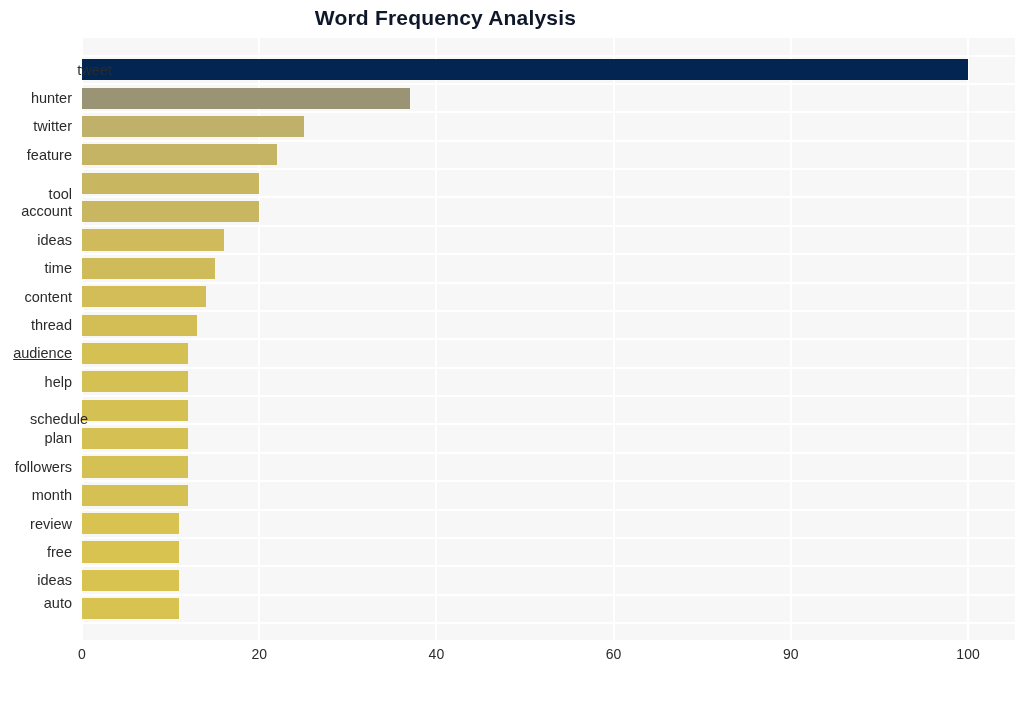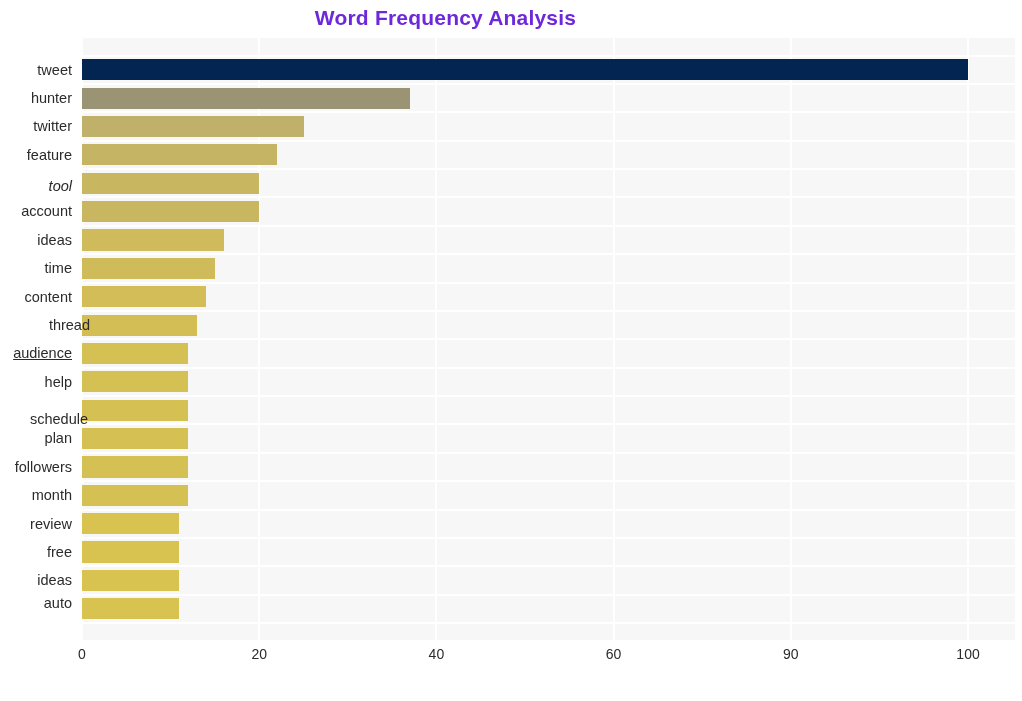--- a/index.html
+++ b/index.html
@@ -21,21 +21,21 @@
     background: #ffffff;
   }
   #chart-title {
     position: absolute;
     left: 0;
     top: 6px;
     width: 891px;
     text-align: center;
     font-size: 21px;
     font-weight: bold;
-    color: #6d28d9;
+    color: #0f172a;
     letter-spacing: 0.2px;
   }
   
   #plot-area {
     position: absolute;
     left: 82px;
     top: 38px;
     width: 933px;
     height: 602px;
     background: #f7f7f7;
@@ -193,30 +193,30 @@
         <div class="bar-row" style="top: 528.239px; height: 28.3695px; width: 933px;">
           <div class="bar" title="ideas: 11" style="width: 97.4644px; height: 21.1352px; top: 3.63129px; background: rgb(216, 195, 80);"></div>
         </div>
         <div class="bar-row" style="top: 556.609px; height: 28.3695px; width: 933px;">
           <div class="bar" title="auto: 11" style="width: 97.4644px; height: 21.1352px; top: 3.63129px; background: rgb(216, 195, 80);"></div>
         </div>
       </div>
   </div>
 
   <div id="ylabels-layer">
-      <div class="ylabel-box" style="top: 55.5891px; height: 28.3695px; line-height: 28.3695px;">tweet</div>
+      <div class="ylabel-box" style="top: 55.5891px; height: 28.3695px; line-height: 28.3695px; margin-left: 40px;">tweet</div>
       <div class="ylabel-box" style="top: 83.9585px; height: 28.3695px; line-height: 28.3695px;">hunter</div>
       <div class="ylabel-box" style="top: 112.328px; height: 28.3695px; line-height: 28.3695px;">twitter</div>
       <div class="ylabel-box" style="top: 140.697px; height: 28.3695px; line-height: 28.3695px;">feature</div>
-      <div class="ylabel-box" style="top: 172px; height: 28.3695px; line-height: 28.3695px; font-style: italic;">tool</div>
+      <div class="ylabel-box" style="top: 180px; height: 28.3695px; line-height: 28.3695px;">tool</div>
       <div class="ylabel-box" style="top: 197.436px; height: 28.3695px; line-height: 28.3695px;">account</div>
       <div class="ylabel-box" style="top: 225.806px; height: 28.3695px; line-height: 28.3695px;">ideas</div>
       <div class="ylabel-box" style="top: 254.175px; height: 28.3695px; line-height: 28.3695px;">time</div>
       <div class="ylabel-box" style="top: 282.545px; height: 28.3695px; line-height: 28.3695px;">content</div>
-      <div class="ylabel-box" style="top: 310.914px; height: 28.3695px; line-height: 28.3695px; padding-left: 18px;">thread</div>
+      <div class="ylabel-box" style="top: 310.914px; height: 28.3695px; line-height: 28.3695px;">thread</div>
       <div class="ylabel-box" style="top: 339.284px; height: 28.3695px; line-height: 28.3695px; text-decoration: underline;">audience</div>
       <div class="ylabel-box" style="top: 367.653px; height: 28.3695px; line-height: 28.3695px;">help</div>
       <div class="ylabel-box" style="top: 405px; height: 28.3695px; line-height: 28.3695px; padding-left: 16px;">schedule</div>
       <div class="ylabel-box" style="top: 424.392px; height: 28.3695px; line-height: 28.3695px;">plan</div>
       <div class="ylabel-box" style="top: 452.762px; height: 28.3695px; line-height: 28.3695px;">followers</div>
       <div class="ylabel-box" style="top: 481.131px; height: 28.3695px; line-height: 28.3695px;">month</div>
       <div class="ylabel-box" style="top: 509.5px; height: 28.3695px; line-height: 28.3695px;">review</div>
       <div class="ylabel-box" style="top: 537.87px; height: 28.3695px; line-height: 28.3695px;">free</div>
       <div class="ylabel-box" style="top: 566.239px; height: 28.3695px; line-height: 28.3695px;">ideas</div>
       <div class="ylabel-box" style="top: 589px; height: 28.3695px; line-height: 28.3695px;">auto</div>

